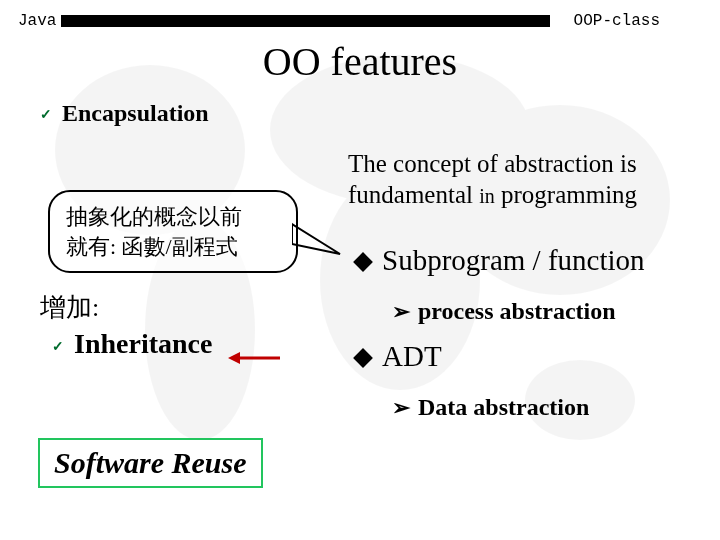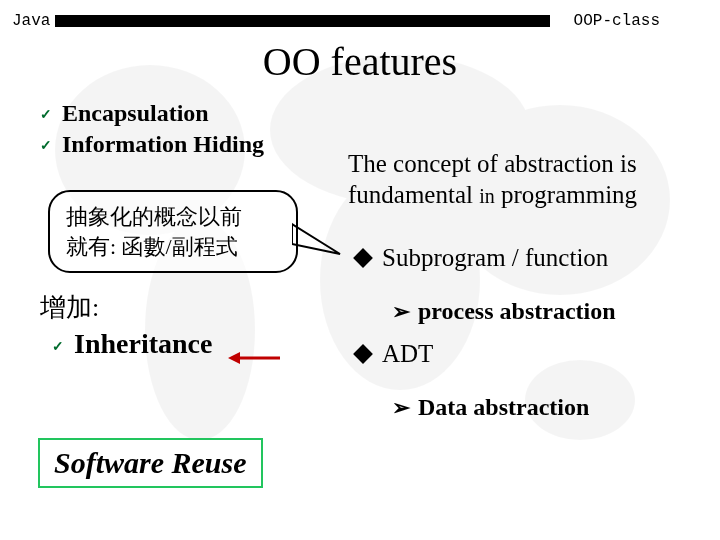--- a/index.html
+++ b/index.html
@@ -16,21 +16,21 @@
     position: absolute;
     top: 0; left: 0; right: 0; bottom: 0;
     opacity: 0.08;
     z-index: 0;
     pointer-events: none;
   }
   .content { position: relative; z-index: 1; }
 
   .header-bar {
     position: absolute;
-    top: 10px; left: 0; right: 0;
+    top: 10px; left: 6px; right: 0;
     height: 24px;
   }
   .header-left {
     position: absolute;
     left: 12px; top: 2px;
     font-family: "Courier New", monospace;
     font-size: 16px;
   }
   .header-rule {
     position: absolute;
@@ -115,21 +115,21 @@
   .diamond-list { list-style: none; padding: 0; margin: 0; }
   .diamond-list li::before {
     content: "";
     display: inline-block;
     width: 14px; height: 14px;
     background: #000;
     transform: rotate(45deg);
     margin-right: 12px;
     vertical-align: 1px;
   }
-  .diamond-list li { font-size: 25px; margin-bottom: 26px; }
+  .diamond-list li { font-size: 29px; margin-bottom: 26px; }
 
   .arrow-list { list-style: none; padding: 0; margin: 0; }
   .arrow-list li::before {
     content: "➢";
     color: #000;
     font-size: 22px;
     display: inline-block;
     width: 26px;
   }
   .arrow-list li { font-size: 24px; font-weight: bold; margin: 8px 0; }
@@ -169,21 +169,20 @@
   <div class="header-bar">
     <span class="header-left">Java</span>
     <div class="header-rule"></div>
     <span class="header-right">OOP-class</span>
   </div>
 
   <div class="title">OO features</div>
 
   <ul class="ul-checks left-top-list">
     <li>Encapsulation</li>
-    <li>Information Hiding</li>
   </ul>
 
   <div class="callout">
     <div>抽象化的概念以前</div>
     <div>就有: 函數/副程式</div>
   </div>
   <div class="callout-tail">
     <svg width="60" height="50">
       <path d="M0 8 L48 38 L0 28 Z" fill="none" stroke="#000" stroke-width="2"></path>
     </svg>

